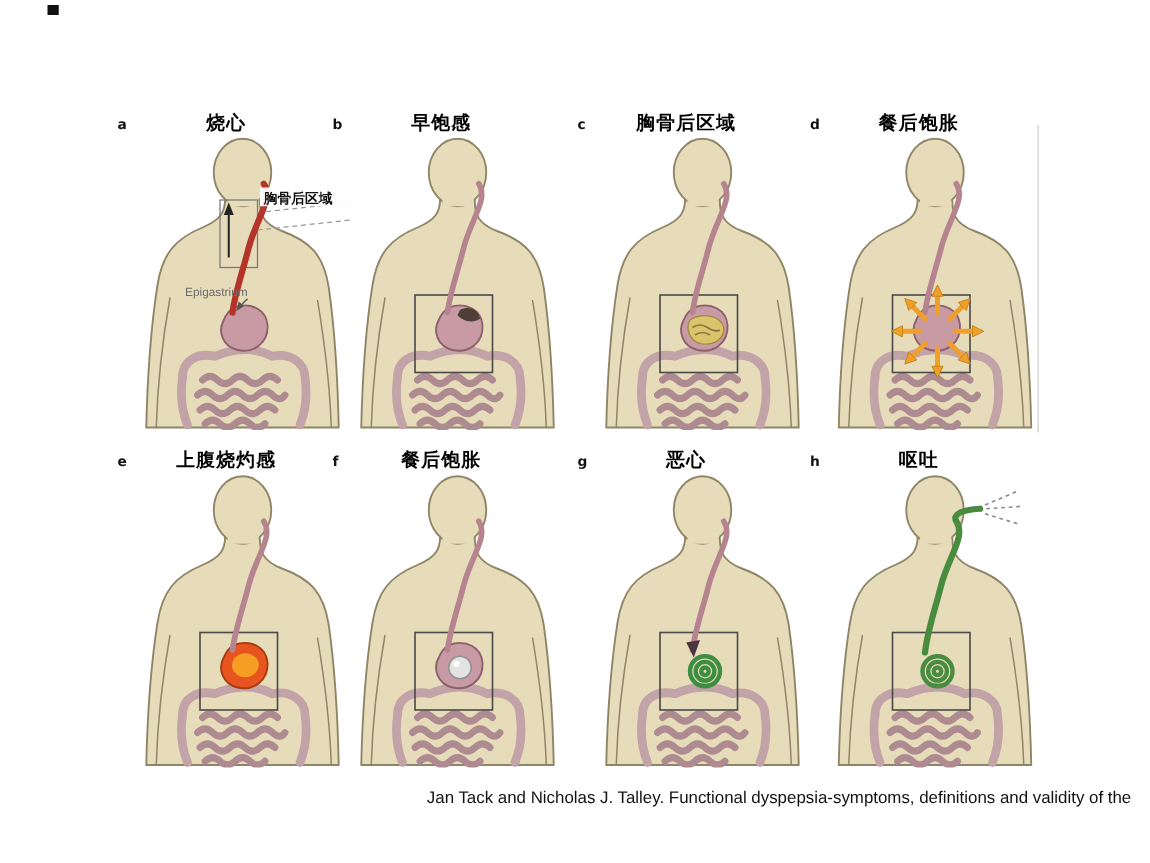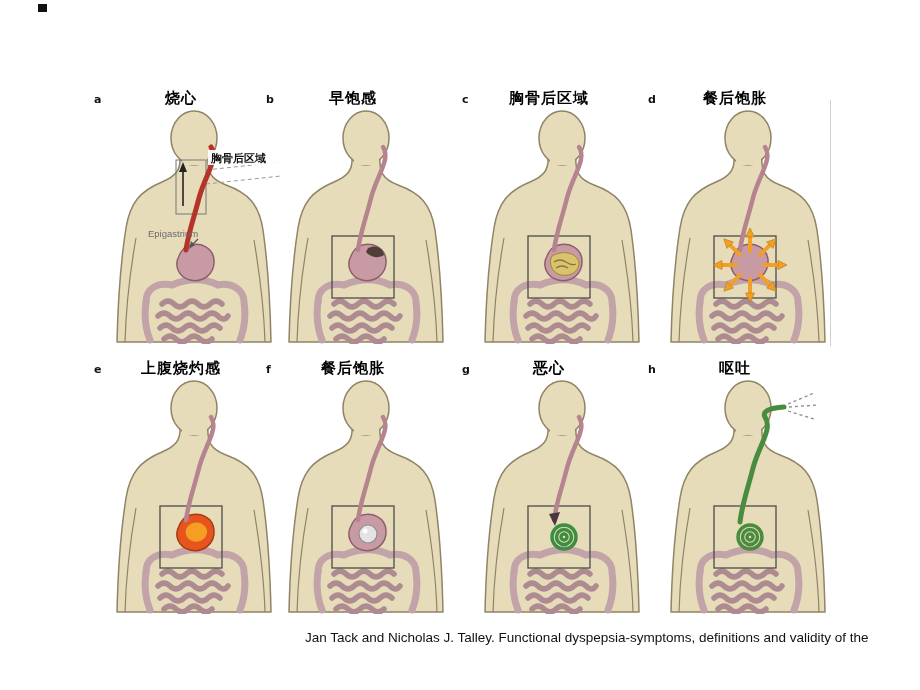--- a/index.html
+++ b/index.html
@@ -8,21 +8,21 @@
   .corner-mark{position:absolute;left:38px;top:4px;width:9px;height:8px;background:#111;}
   .panel{position:absolute;width:178px;height:262px;}
   .panel-header{position:relative;height:24px;}
   .panel-letter{position:absolute;left:2px;top:7px;font-size:11px;font-weight:bold;
         font-family:"DejaVu Sans",sans-serif;color:#111;}
   .panel-title{display:block;text-align:center;font-size:15px;font-weight:bold;color:#000;
         font-family:"DejaVu Sans",sans-serif;padding-top:3px;letter-spacing:1px;}
   .figure{position:absolute;top:24px;left:16px;width:178px;height:238px;}
   .panel-d-border{position:absolute;left:830px;top:100px;width:1px;height:246px;background:#cfcfcf;}
   .citation{position:absolute;left:305px;top:628px;width:600px;font-size:13.5px;line-height:1.5;
-        color:#111;font-family:"Liberation Sans",sans-serif;}
+        color:#111;font-family:"Liberation Sans",sans-serif;text-align:right;}
   .citation span{display:block;}
 </style>
 </head>
 <body>
 
 <div class="page">
   <div class="corner-mark"></div>
   <div class="panel-d-border"></div>
 
   <div class="panel" style="left:92px;top:86px;">

